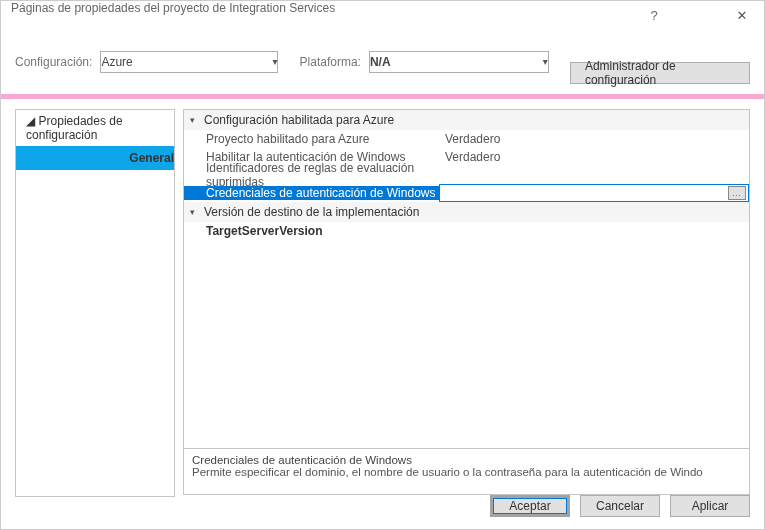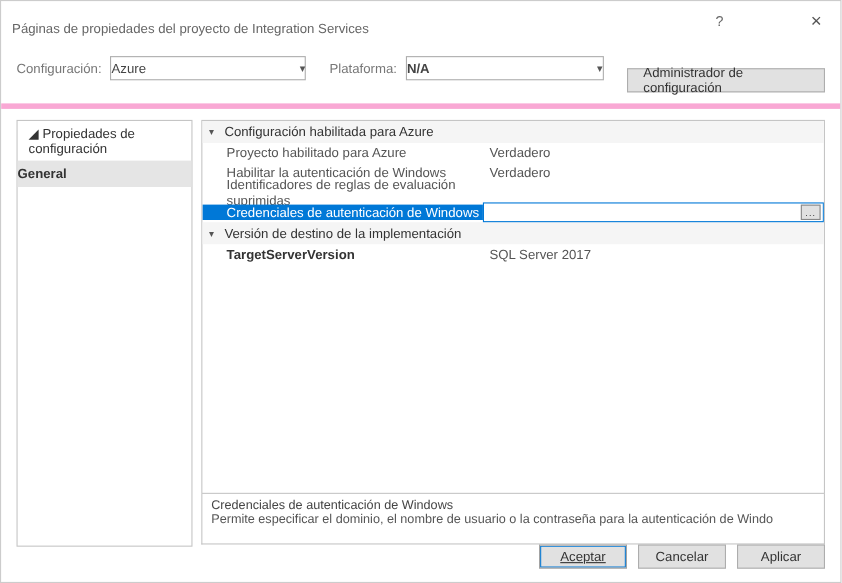--- a/index.html
+++ b/index.html
@@ -1,53 +1,53 @@
 <!DOCTYPE html>
 <html><head>
   <meta charset="utf-8">
   <style>
     * { box-sizing: border-box; margin: 0; padding: 0; font-family: 'Segoe UI', Tahoma, sans-serif; }
     body { width: 765px; height: 530px; background: #fff; border: 1px solid #ccc; overflow: hidden; position: relative; }
 
-    .titlebar { height: 32px; display: flex; align-items: flex-end; padding: 17px 4px 0 10px; font-size: 12px; color: #666; gap: 44px; }
+    .titlebar { height: 32px; display: flex; align-items: flex-start; padding: 0 4px 0 10px; font-size: 12px; color: #666; gap: 44px; }
     .titlebar .title { flex: 1; }
     .titlebar .winbtn { width: 36px; height: 28px; display: flex; align-items: center; justify-content: center; color: #555; font-size: 13px; }
     .titlebar .help { font-size: 13px; color: #666; margin-right: 8px; }
 
     .config-row { display: flex; align-items: center; padding: 6px 14px 10px 14px; font-size: 12px; color: #777; gap: 6px; border-bottom: 5px solid #f9a8d4; }
     .config-row .lbl { margin-right: 2px; }
     .cfg-select { height: 22px; border: 1px solid #adadad; background: #fff; font-size: 12px; color: #444; padding: 0 0; display: flex; align-items: center; justify-content: space-between; }
     .cfg-select .chev { color: #555; font-size: 10px; }
     .cfg-manager { height: 22px; border: 1px solid #adadad; background: #e1e1e1; font-size: 12px; padding: 0 14px; display: flex; align-items: center; color: #333; margin-top: 23px; }
 
     .main { display: flex; padding: 10px 14px 0 14px; gap: 8px; }
 
     .sidebar { width: 160px; border: 1px solid #c5c5c5; height: 388px; }
     .sidebar-item { font-size: 12px; padding: 4px 10px; color: #333; }
-    .sidebar-item.sel { background: #e5e5e5; font-weight: 600; text-align: left; padding: 5px 0; }
+    .sidebar-item.sel { background: #0ea5e9; font-weight: 600; text-align: right; padding: 5px 0; }
 
     .content { flex: 1; display: flex; flex-direction: column; }
     .grid { border: 1px solid #c5c5c5; height: 340px; overflow: hidden; background: #fff; }
 
     .cat-row { display: flex; align-items: center; font-size: 12px; padding: 3px 6px; background: #f5f5f5; color: #333; cursor: default; }
     .cat-row .chev { width: 14px; color: #555; font-size: 9px; }
     .prop-row { display: flex; align-items: center; font-size: 12px; height: 18px; }
     .prop-row .prop-label { width: 255px; padding-left: 22px; color: #555; }
     .prop-row .prop-value { flex: 1; color: #555; padding-left: 6px; }
     .prop-row.sel { }
     .prop-row.sel .prop-label { background: #0078d7; color: #fff; }
     .prop-row.sel .prop-value { border: 1px solid #0078d7; height: 18px; display: flex; align-items: center; justify-content: space-between; padding-right: 2px; }
     .ellipsis-btn { width: 18px; height: 14px; background: #e1e1e1; border: 1px solid #888; font-size: 8px; display: flex; align-items: center; justify-content: center; color: #333; letter-spacing: 1px; }
 
     .desc-panel { border: 1px solid #c5c5c5; border-top: none; height: 46px; padding: 5px 8px; font-size: 11.5px; color: #555; overflow: hidden; }
     .desc-panel .dtitle { color: #444; }
 
     .button-row { position: absolute; bottom: 12px; right: 14px; display: flex; gap: 10px; }
     .dlg-btn { width: 80px; height: 22px; border: 1px solid #adadad; background: #e1e1e1; font-size: 12px; display: flex; align-items: center; justify-content: center; color: #333; }
-    .dlg-btn.default { border: 1px solid #a3a3a3; box-shadow: inset 0 0 0 1px #0078d7; text-decoration: underline; }
+    .dlg-btn.default { border: 3px solid #a3a3a3; box-shadow: inset 0 0 0 1px #0078d7; }
   </style>
 </head>
 <body>
 
 <div class="titlebar">
   <span class="title">Páginas de propiedades del proyecto de Integration Services</span>
   <span class="help winbtn">?</span>
   <span class="winbtn">✕</span>
 </div>
 
@@ -101,21 +101,20 @@
           <span class="ellipsis-btn">...</span>
         </span>
       </div>
 
       <div class="cat-row">
         <span class="chev">▾</span>
         <span>Versión de destino de la implementación</span>
       </div>
       <div class="prop-row">
         <span class="prop-label" style="font-weight:600;color:#333">TargetServerVersion</span>
-        <span class="prop-value">SQL Server 2017</span>
       </div>
 
     </div>
 
     <div class="desc-panel">
       <div class="dtitle">Credenciales de autenticación de Windows</div>
       <div>Permite especificar el dominio, el nombre de usuario o la contraseña para la autenticación de Windo</div>
     </div>
   </div>
 </div>

